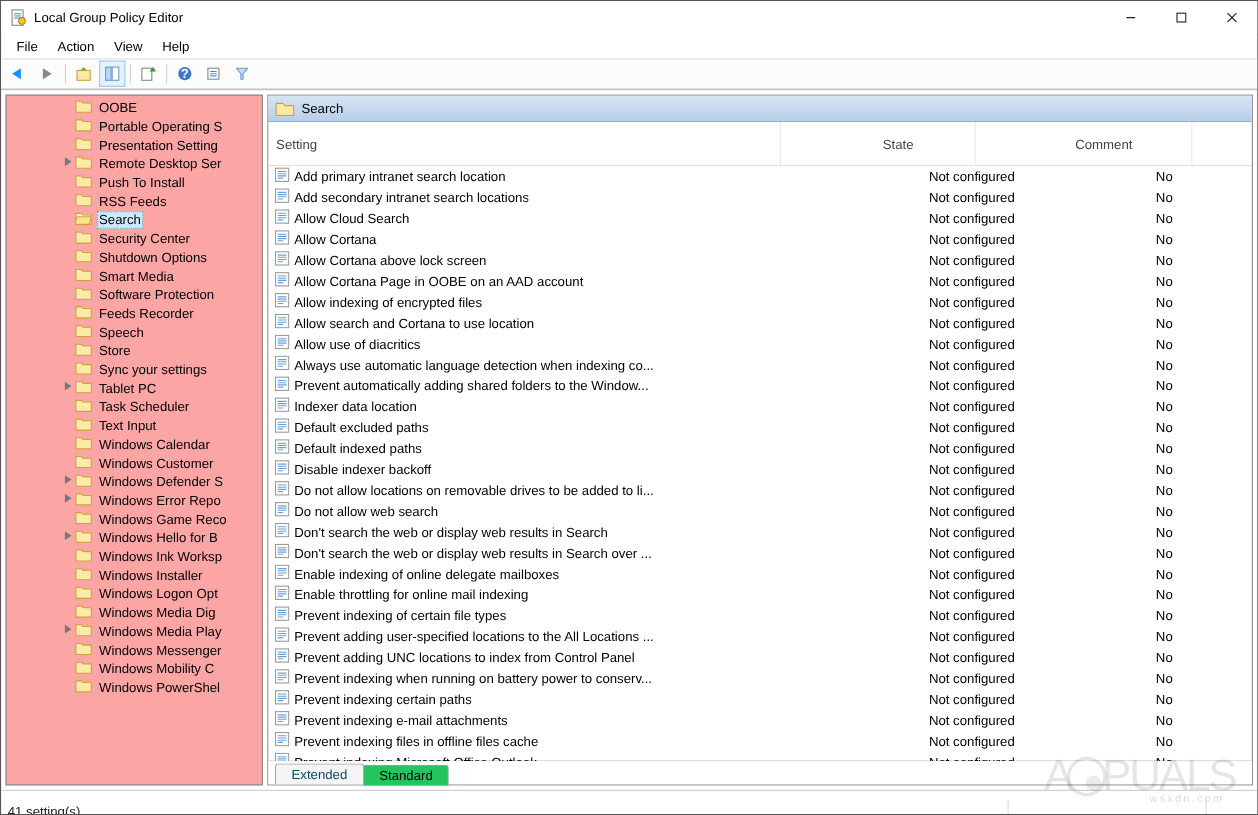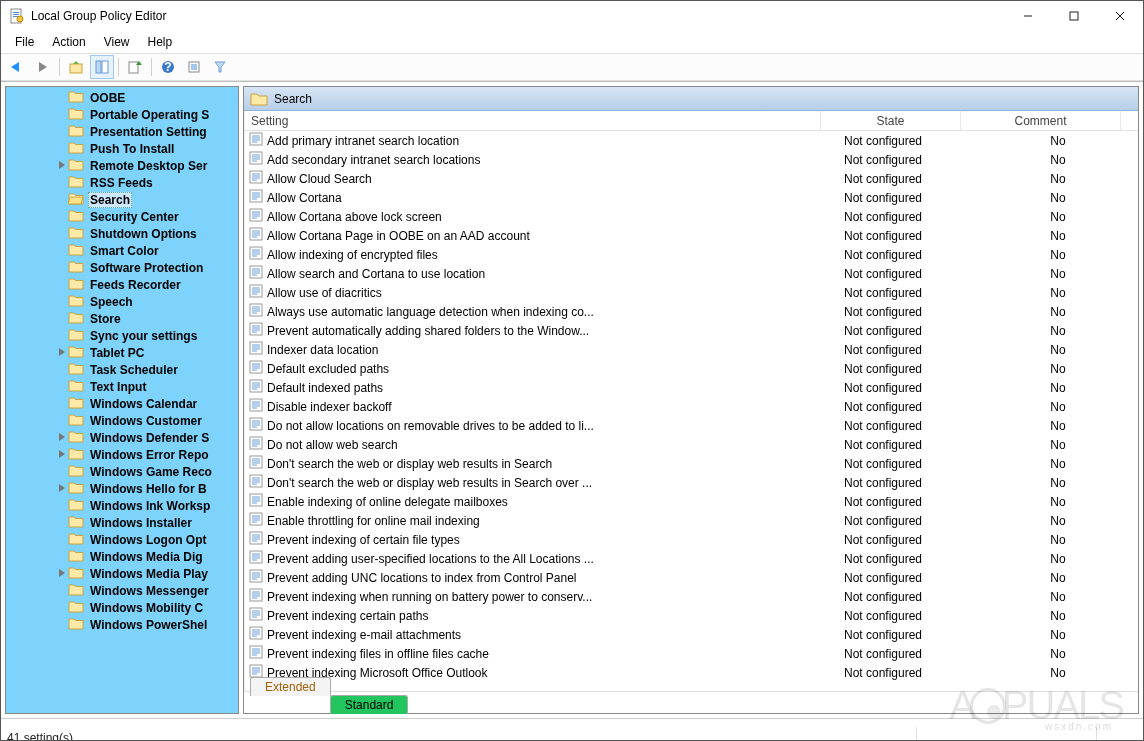--- a/index.html
+++ b/index.html
@@ -10,49 +10,49 @@
 .titlebar .title-text { flex: 1; color: #000; }
 .win-controls { display: flex; height: 100%; }
 .win-btn { width: 46px; display: flex; align-items: center; justify-content: center; color: #222; }
 .menubar { height: 22px; display: flex; align-items: center; padding: 0 6px; gap: 2px; }
 .menubar .menu-item { padding: 2px 8px; }
 .toolbar { height: 28px; border-top: 1px solid #e0e0e0; border-bottom: 1px solid #e0e0e0; display: flex; align-items: center; padding: 0 4px; gap: 2px; background: #fcfcfc; }
 .tb-btn { width: 24px; height: 24px; display: flex; align-items: center; justify-content: center; border: 1px solid transparent; }
 .tb-btn.active, .tb-btn:hover { border-color: #a0c8f0; background: #e5f1fb; }
 .tb-sep { width: 1px; height: 18px; background: #d0d0d0; margin: 0 2px; }
 .body-area { flex: 1; display: flex; min-height: 0; border-top: 1px solid #bbb; }
-.tree-pane { width: 234px; border: 1px solid #888; margin: 4px 2px 4px 4px; background: #7dd3fc; display: flex; flex-direction: column; position: relative; font-weight: bold; }
+.tree-pane { width: 234px; border: 1px solid #888; margin: 4px 2px 4px 4px; background: #fca5a5; display: flex; flex-direction: column; position: relative; }
 .tree-scroll { flex: 1; overflow-y: scroll; overflow-x: scroll; padding: 2px 0; }
 .tree-row { display: flex; align-items: center; height: 17px; white-space: nowrap; padding-left: 64px; cursor: default; }
 .tree-row .expander { width: 12px; margin-left: -14px; text-align: center; color: #777; font-size: 10px; }
 .tree-row .folder-icon { width: 16px; height: 14px; margin-right: 4px; flex-shrink: 0; }
 .tree-row.selected .label-span { background: #cde8ff; border: 1px dotted #5a9; padding: 0 1px; }
 .tree-row .label-span { padding: 0 2px; }
 .right-pane { flex: 1; margin: 4px 4px 4px 2px; display: flex; flex-direction: column; border: 1px solid #888; min-width: 0; }
 .header-bar { height: 24px; background: linear-gradient(#d6e5f5, #b8cee8); border-bottom: 1px solid #94b3d6; display: flex; align-items: center; padding: 0 6px; gap: 6px; }
 .header-bar .folder-big { width: 18px; height: 16px; }
 .content-split { flex: 1; display: flex; min-height: 0; }
 .desc-pane { width: 210px; padding: 8px; color: #000; }
 .list-pane { flex: 1; display: flex; flex-direction: column; min-width: 0; border-left: 1px solid #eee; }
-.list-header { display: flex; height: 20px; align-items: stretch; border-bottom: 1px solid #e0e0e0; }
+.list-header { display: flex; height: 40px; align-items: stretch; border-bottom: 1px solid #e0e0e0; gap: 37px; }
 .col-h { display: flex; align-items: center; padding: 0 6px; border-right: 1px solid #e8e8e8; color: #444; }
 .col-setting { flex: 1; }
 .col-state { width: 140px; justify-content: center; }
 .col-comment { width: 160px; justify-content: center; }
 .col-scroll { width: 17px; border:none; }
 .list-body { flex: 1; overflow-y: scroll; }
 .list-row { display: flex; height: 19px; align-items: center; cursor: default; }
 .cell-setting { flex: 1; display: flex; align-items: center; gap: 4px; padding-left: 4px; overflow: hidden; white-space: nowrap; text-overflow: ellipsis; }
 .cell-setting .policy-icon { width: 14px; height: 14px; flex-shrink: 0; }
 .cell-setting .txt { overflow: hidden; text-overflow: ellipsis; white-space: nowrap; }
 .cell-state { width: 140px; padding-left: 6px; }
 .cell-comment { width: 160px; text-align: center; }
 .tab-strip { height: 22px; display: flex; align-items: flex-end; padding-left: 6px; background: #fff; border-top: 1px solid #ddd; }
 .tab { padding: 2px 14px; border: 1px solid #aaa; border-bottom: none; border-top-left-radius: 3px; border-top-right-radius: 3px; background: #22c55e; margin-right: -1px; position: relative; bottom: -1px; }
-.tab.inactive { background: #f4f4f4; color: #a16207; bottom: 17px; }
+.tab.inactive { background: #f4f4f4; color: #0c4a6e; bottom: 0; }
 .statusbar { height: 22px; border-top: 1px solid #ccc; display: flex; align-items: center; padding: 0 6px; color: #222; }
 .status-cell { border-right: 1px solid #ddd; height: 100%; display: flex; align-items: center; padding-right: 10px; margin-top: 16px; }
 .status-cell.fill { flex: 1; }
 .watermark { position: absolute; right: 20px; bottom: 12px; font-size: 40px; font-weight: 300; color: rgba(0,0,0,0.10); font-family: Arial; letter-spacing: -2px; display: flex; align-items: center; pointer-events: none; }
 .watermark .circ { display:inline-block; width:36px; height:36px; border:3px solid rgba(0,0,0,0.10); border-radius:50%; position: relative; margin: 0 -4px; }
 .watermark .circ::after { content:""; position:absolute; left:14px; top:14px; width:14px; height:14px; background:rgba(0,0,0,0.08); border-radius:50%; }
 .wsub { position:absolute; right: 30px; bottom: 8px; font-size: 10px; color: rgba(0,0,0,0.15); letter-spacing: 2px; pointer-events:none;}
 ::-webkit-scrollbar { width: 17px; height: 17px; }
 ::-webkit-scrollbar-track { background: #f0f0f0; }
 ::-webkit-scrollbar-thumb { background: #c2c2c2; border: 1px solid #f0f0f0; }
@@ -171,40 +171,40 @@
             <span class="label-span">Portable Operating S</span>
           </div>
           <div class="tree-row">
             <span class="expander"></span>
             <span><svg class="folder-icon" viewBox="0 0 16 14">
                 <path d="M1 3 h5 l1.5 1.5 h7.5 v8.5 h-14 z" fill="#fde9a8" stroke="#caa33a"></path>
               </svg></span>
             <span class="label-span">Presentation Setting</span>
           </div>
           <div class="tree-row">
-            <span class="expander"></span>
-            <span><svg class="folder-icon" viewBox="0 0 16 14">
-                <path d="M1 3 h5 l1.5 1.5 h7.5 v8.5 h-14 z" fill="#fde9a8" stroke="#caa33a"></path>
-              </svg></span>
-            <span class="label-span">Push To Install</span>
-          </div>
-          <div class="tree-row">
             <span class="expander"><svg width="8" height="8">
                 <polygon points="1,0 7,4 1,8" fill="#777"></polygon>
               </svg></span>
             <span><svg class="folder-icon" viewBox="0 0 16 14">
                 <path d="M1 3 h5 l1.5 1.5 h7.5 v8.5 h-14 z" fill="#fde9a8" stroke="#caa33a"></path>
               </svg></span>
             <span class="label-span">Remote Desktop Ser</span>
           </div>
           <div class="tree-row">
             <span class="expander"></span>
             <span><svg class="folder-icon" viewBox="0 0 16 14">
                 <path d="M1 3 h5 l1.5 1.5 h7.5 v8.5 h-14 z" fill="#fde9a8" stroke="#caa33a"></path>
               </svg></span>
+            <span class="label-span">Push To Install</span>
+          </div>
+          <div class="tree-row">
+            <span class="expander"></span>
+            <span><svg class="folder-icon" viewBox="0 0 16 14">
+                <path d="M1 3 h5 l1.5 1.5 h7.5 v8.5 h-14 z" fill="#fde9a8" stroke="#caa33a"></path>
+              </svg></span>
             <span class="label-span">RSS Feeds</span>
           </div>
           <div class="tree-row selected">
             <span class="expander"></span>
             <span><svg class="folder-icon" viewBox="0 0 16 14">
                 <path d="M1 3 h5 l1.5 1.5 h7.5 v8.5 h-14 z" fill="#fff3cf" stroke="#caa33a"></path>
                 <path d="M2 6 h13 l-2 7 h-13 z" fill="#fde28a" stroke="#caa33a"></path>
               </svg></span>
             <span class="label-span">Search</span>
           </div>
@@ -220,21 +220,21 @@
             <span><svg class="folder-icon" viewBox="0 0 16 14">
                 <path d="M1 3 h5 l1.5 1.5 h7.5 v8.5 h-14 z" fill="#fde9a8" stroke="#caa33a"></path>
               </svg></span>
             <span class="label-span">Shutdown Options</span>
           </div>
           <div class="tree-row">
             <span class="expander"></span>
             <span><svg class="folder-icon" viewBox="0 0 16 14">
                 <path d="M1 3 h5 l1.5 1.5 h7.5 v8.5 h-14 z" fill="#fde9a8" stroke="#caa33a"></path>
               </svg></span>
-            <span class="label-span">Smart Color</span>
+            <span class="label-span">Smart Media</span>
           </div>
           <div class="tree-row">
             <span class="expander"></span>
             <span><svg class="folder-icon" viewBox="0 0 16 14">
                 <path d="M1 3 h5 l1.5 1.5 h7.5 v8.5 h-14 z" fill="#fde9a8" stroke="#caa33a"></path>
               </svg></span>
             <span class="label-span">Software Protection</span>
           </div>
           <div class="tree-row">
             <span class="expander"></span>

